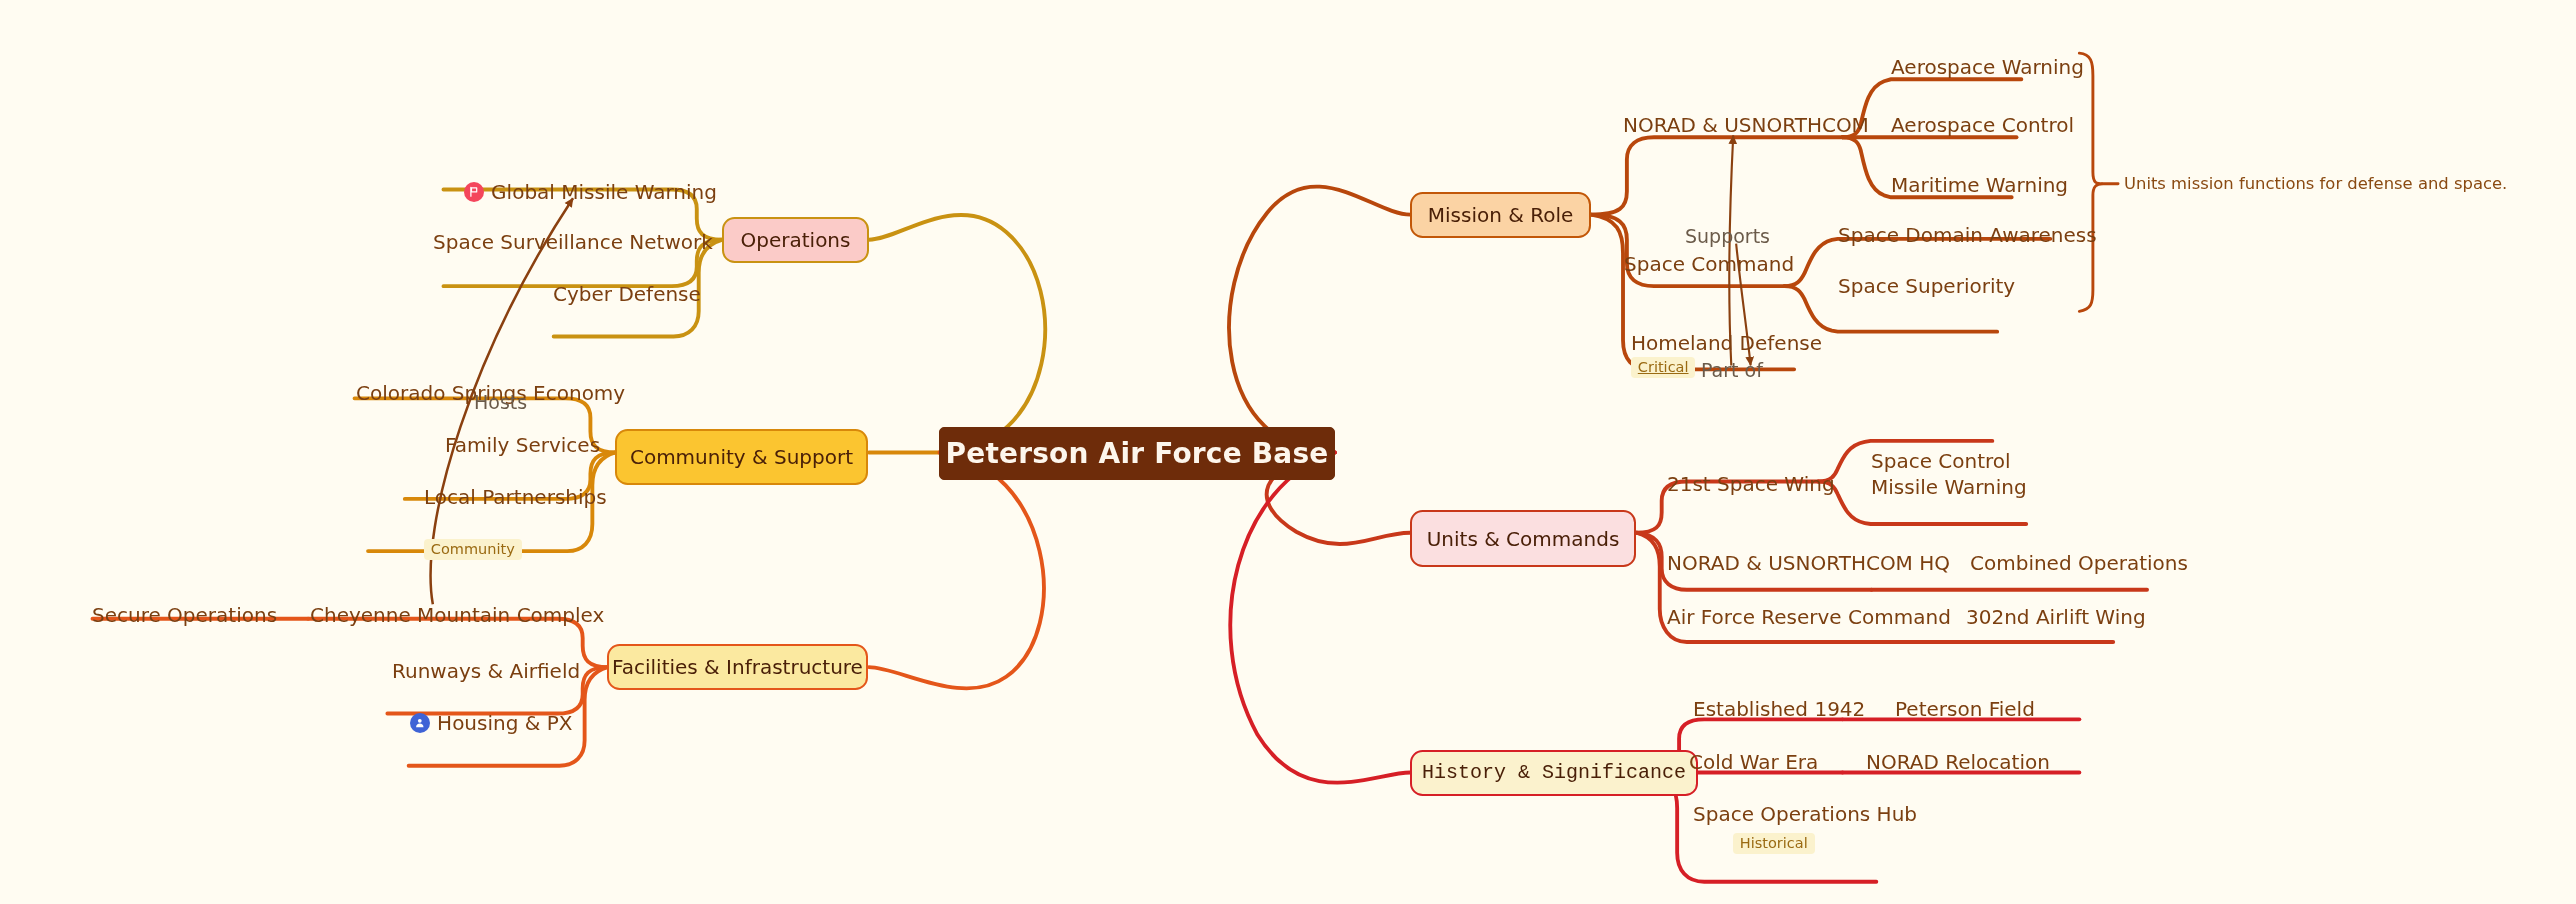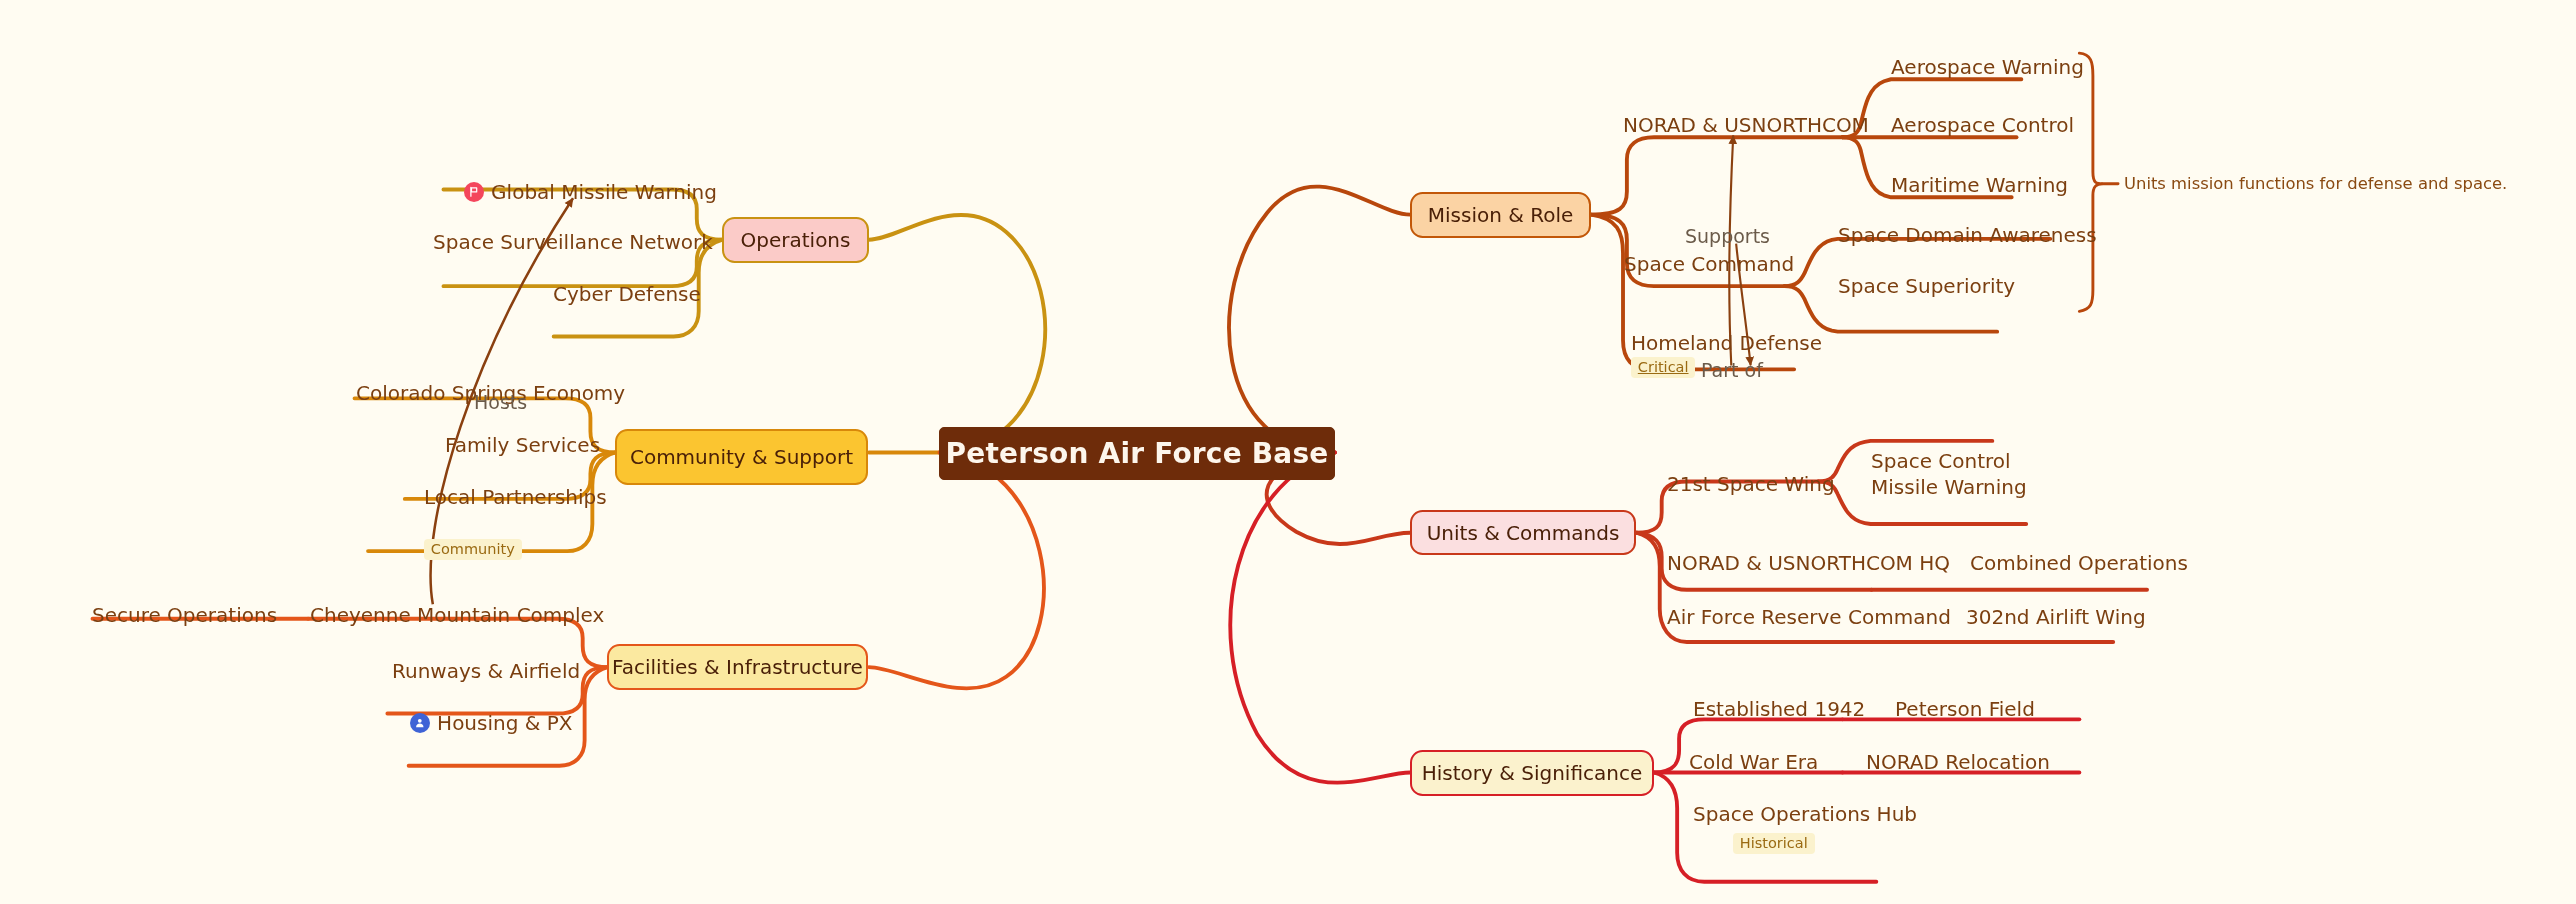--- a/index.html
+++ b/index.html
@@ -181,25 +181,25 @@
   </svg>
 
   <div class="node root-node" style="left:939px; top:427px; width:396px; height:53px;">
     <span>Peterson Air Force Base</span>
   </div>
 
   <div class="node branch-node" style="left:1410px; top:192px; width:181px; height:46px; background:#fbd3a4; border-color:#c25708;">
     <span>Mission &amp; Role</span>
   </div>
 
-  <div class="node branch-node" style="left:1410px; top:510px; width:226px; height:45px; background:#fbdfe0; border-color:#c8381a;">
+  <div class="node branch-node" style="left:1410px; top:510px; width:226px; height:57px; background:#fbdfe0; border-color:#c8381a;">
     <span>Units &amp; Commands</span>
   </div>
 
-  <div class="node branch-node" style="left:1410px; top:750px; width:244px; height:46px; background:#fbf2cd; border-color:#d61f26;">
+  <div class="node branch-node" style="left:1410px; top:750px; width:288px; height:46px; background:#fbf2cd; border-color:#d61f26;font-family:Liberation Mono, monospace;">
     <span>History &amp; Significance</span>
   </div>
 
   <div class="node branch-node" style="left:722px; top:217px; width:147px; height:46px; background:#fbcbc8; border-color:#c99212;">
     <span>Operations</span>
   </div>
 
   <div class="node branch-node" style="left:615px; top:429px; width:253px; height:56px; background:#fbc530; border-color:#d8880a;">
     <span>Community &amp; Support</span>
   </div>

